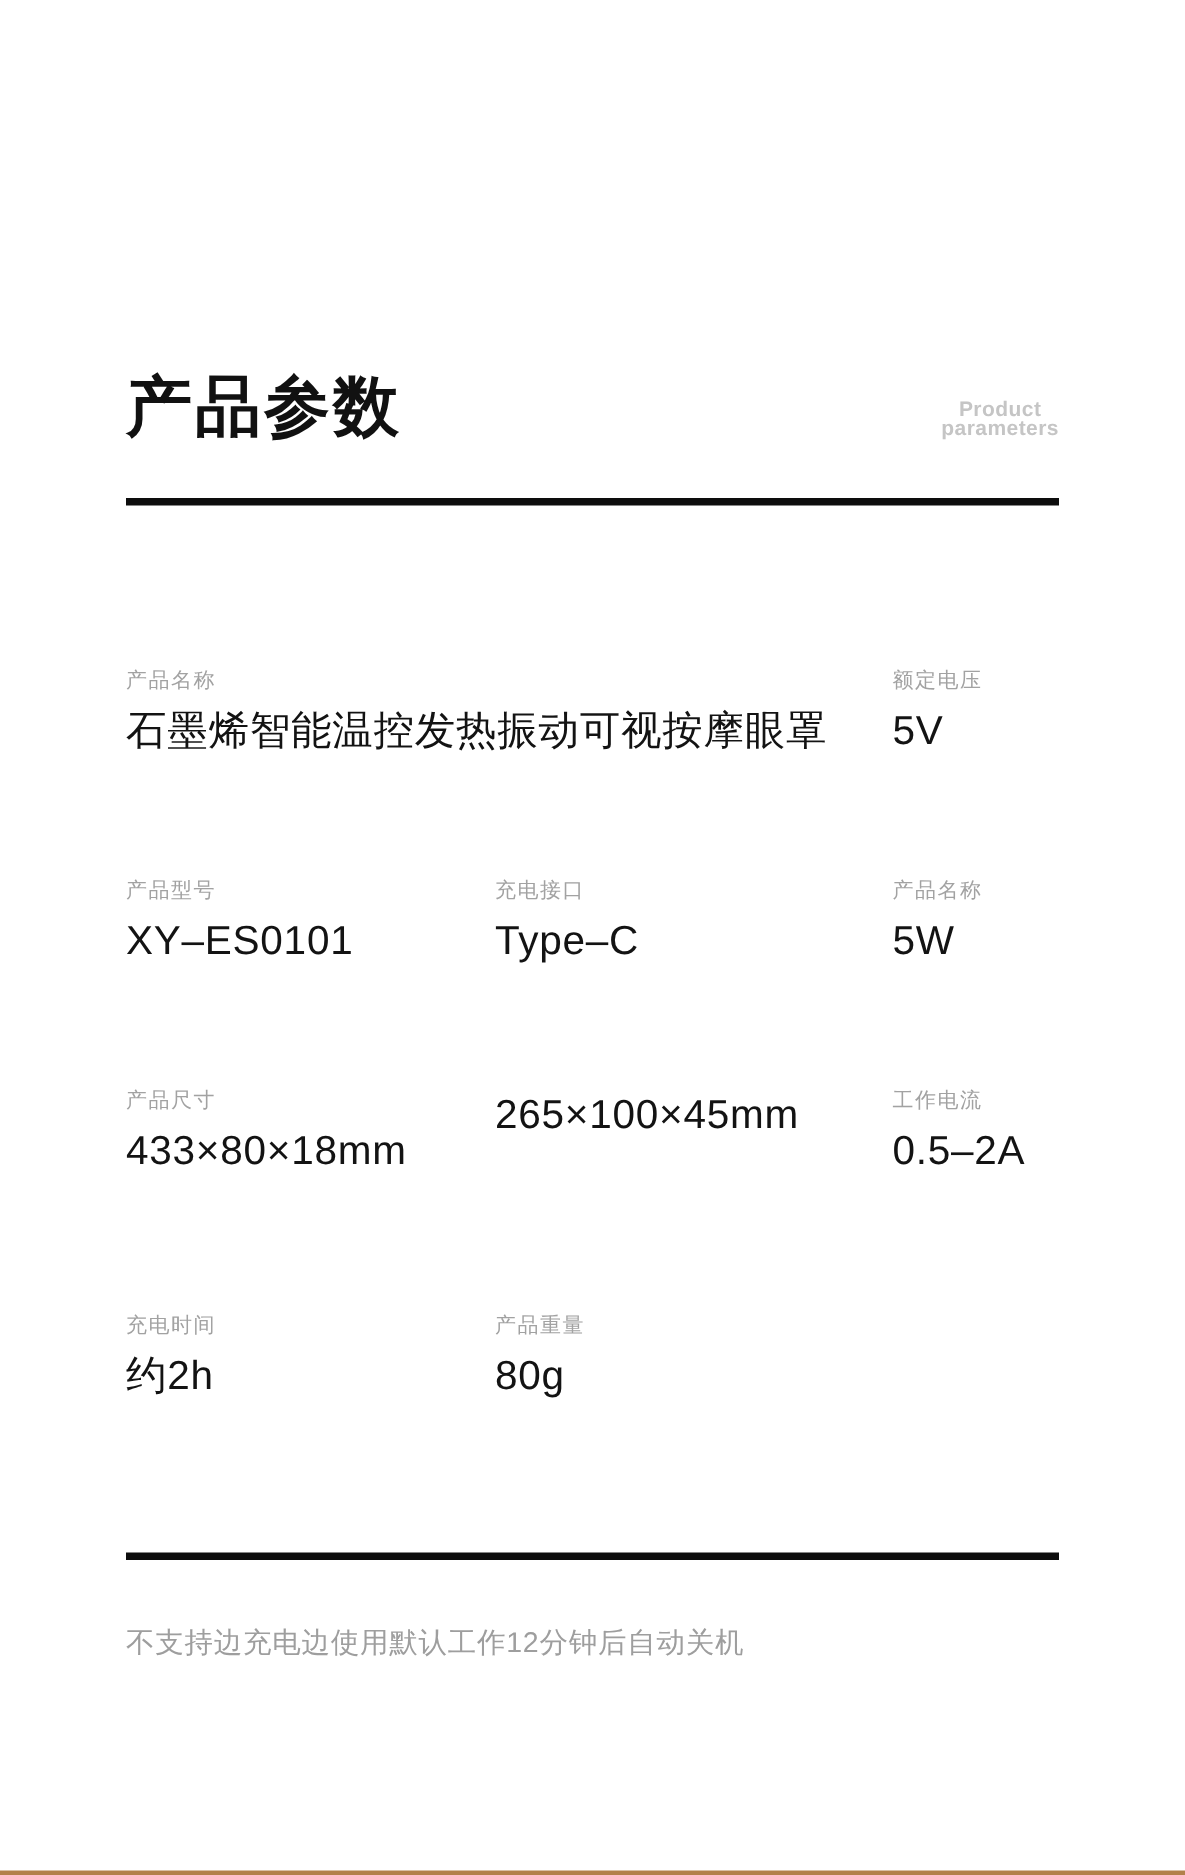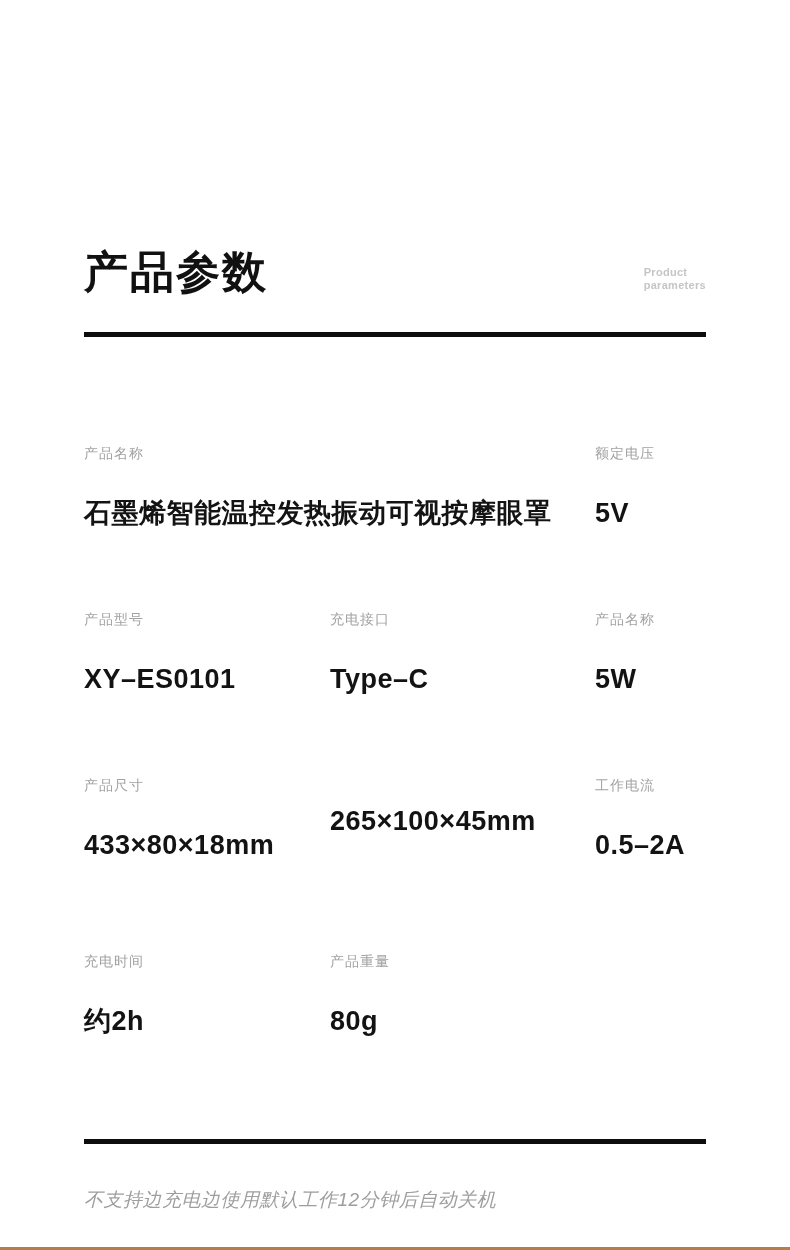--- a/index.html
+++ b/index.html
@@ -22,22 +22,22 @@
     align-items:flex-end;
   }
   .title {
     font-size:44px;
     font-weight:900;
     color:#111111;
     letter-spacing:2px;
     line-height:52px;
   }
   .subtitle-en {
-    text-align:left;
-    font-size:11px;
+    text-align:center;
+    font-size:14px;
     line-height:13px;
     font-weight:600;
     color:#c5c5c5;
     letter-spacing:0.3px;
     padding-bottom:6px;
   }
   .divider {
     height:5px;
     background:#0d0d0d;
   }
@@ -53,35 +53,34 @@
   .row-4 { margin-top:88px; }
   .cell-span2 { grid-column:1 / 3; }
   .cell-label {
     font-size:14px;
     line-height:24px;
     color:#a2a2a2;
     letter-spacing:1px;
     font-weight:400;
   }
   .cell-value {
-    margin-top:32px;
+    margin-top:6px;
     font-size:27px;
     line-height:32px;
     color:#131313;
-    font-weight:700;
+    font-weight:400;
     letter-spacing:0.5px;
     white-space:nowrap;
   }
   .footnote {
     margin-top:44px;
     font-size:19px;
     line-height:24px;
     color:#9e9e9e;
     letter-spacing:0.5px;
-    font-style:italic;
   }
   .bottom-accent {
     position:absolute;
     left:0; right:0; bottom:0;
     height:3px;
     background:#b2814a;
   }
 </style>
 </head>
 <body>

